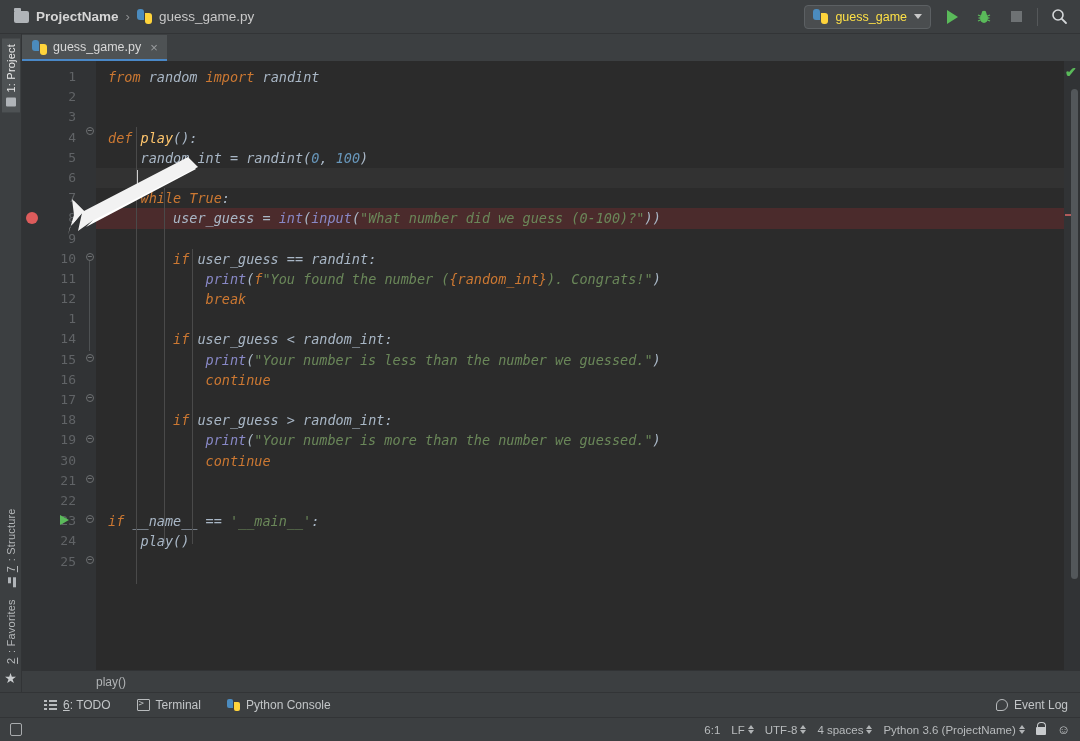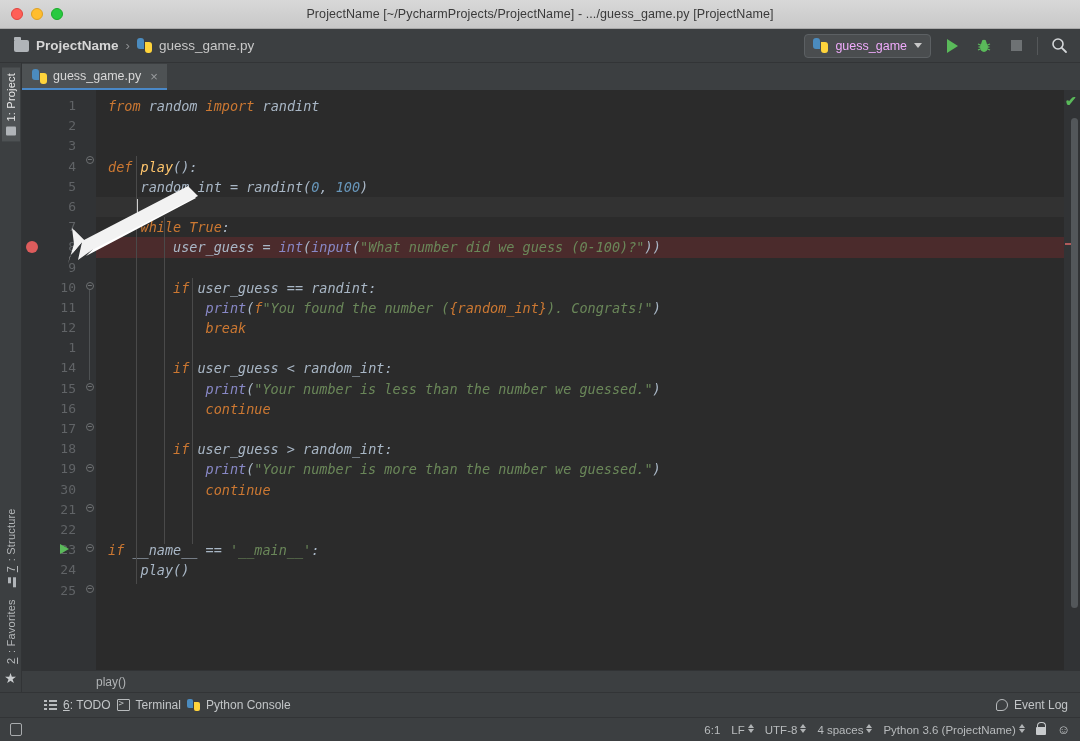--- a/index.html
+++ b/index.html
@@ -62,21 +62,21 @@
   }
   .py-ic::before { background:#4b8bbe; left:0; top:0; border-radius:3px 3px 0 3px; }
   .py-ic::after  { background:#ffd43b; right:0; bottom:0; border-radius:0 3px 3px 3px; }
 
   .toolbar-right { margin-left: auto; display: flex; align-items: center; gap: 10px; }
   .run-config {
     display: flex; align-items: center; gap: 7px;
     background: #4a4d4f; border: 1px solid #5c6063; border-radius: 4px;
     padding: 3px 8px; height: 24px;
   }
-  .run-config .name { font-size: 12.5px; color: #f0abfc; }
+  .run-config .name { font-size: 12.5px; color: #fde047; }
   .caret-dn {
     width: 0; height: 0; border-left: 4.5px solid transparent;
     border-right: 4.5px solid transparent; border-top: 5px solid #c8c8c8;
   }
   .tb-btn { width: 22px; height: 22px; display:flex; align-items:center; justify-content:center; }
   .play-tri {
     width: 0; height: 0; border-left: 11px solid #5aba5a;
     border-top: 7px solid transparent; border-bottom: 7px solid transparent;
   }
   .stop-sq { width: 11px; height: 11px; background: #6e7274; }
@@ -197,21 +197,21 @@
   .bottom-bc {
     height: 22px; min-height: 22px; background: #3c3f41;
     display: flex; align-items: center; padding-left: 74px;
     font-size: 12px; color: #b0b3b5;
     border-top: 1px solid #313335;
   }
 
   
   .tw-bar {
     height: 25px; min-height: 25px; background: #3c3f41;
-    display: flex; align-items: center; gap: 6px;
+    display: flex; align-items: center; gap: 26px;
     padding: 0 12px 0 44px;
     border-top: 1px solid #323436;
   }
   .tw-item { display:flex; align-items:center; gap:6px; font-size:12px; color:#c2c5c7; }
   .tw-ic { width:13px; height:12px; display:inline-block; position:relative; }
   .ic-todo::before{content:'';position:absolute;left:0;top:1px;width:3px;height:2px;background:#b8bbbd;box-shadow:0 4px 0 #b8bbbd,0 8px 0 #b8bbbd;}
   .ic-todo::after{content:'';position:absolute;left:5px;top:1px;width:8px;height:2px;background:#b8bbbd;box-shadow:0 4px 0 #b8bbbd,0 8px 0 #b8bbbd;}
   .ic-term{border:1px solid #b8bbbd;border-radius:1px;}
   .ic-term::before{content:'>';position:absolute;left:1px;top:-2px;font-size:9px;color:#b8bbbd;font-family:"DejaVu Sans Mono",monospace;}
   .ic-pycon::before,.ic-pycon::after{content:'';position:absolute;width:6px;height:9px;}
@@ -223,21 +223,21 @@
   }
 
   
   .statusbar {
     height: 24px; min-height: 24px; background: #3c3f41;
     display: flex; align-items: center; padding: 0 10px 0 10px;
     border-top: 1px solid #323436; font-size: 11.5px; color: #b8bbbd;
   }
   .sb-left-ic { width:12px;height:13px;border:1.5px solid #a8abad;border-radius:2px; }
   .sb-right { margin-left:auto; display:flex; align-items:center; gap:11px; }
-  .sb-item { display:flex; gap:3px; }
+  .sb-item { display:flex; align-items:center; gap:3px; }
   .upd { display:inline-flex; flex-direction:column; gap:1px; line-height:0; }
   .upd i { width:0;height:0;border-left:3px solid transparent;border-right:3px solid transparent; }
   .upd i.u { border-bottom:4px solid #b0b3b5; }
   .upd i.d { border-top:4px solid #b0b3b5; }
   .lock-ic {
     width:10px;height:8px;background:#c8cbcd;border-radius:1px;position:relative;margin-top:3px;
   }
   .lock-ic::before{
     content:'';position:absolute;left:1px;top:-5px;width:7px;height:6px;
     border:1.5px solid #c8cbcd;border-bottom:none;border-radius:4px 4px 0 0;
@@ -245,28 +245,20 @@
   .hat-ic { font-size:13px; color:#c8cbcd; line-height:13px; }
 
   
   .anno-arrow { position: absolute; left: 0; top: 0; pointer-events: none; }
 </style>
 </head>
 <body>
 
 <div class="window">
 
-  <div class="titlebar">
-    <div class="traffic">
-      <span class="light red"></span>
-      <span class="light yellow"></span>
-      <span class="light green"></span>
-    </div>
-    <div class="title-text">ProjectName [~/PycharmProjects/ProjectName] - .../guess_game.py [ProjectName]</div>
-  </div>
 
   <div class="toolbar">
     <div class="breadcrumb">
       <span class="folder-ic"></span>
       <span class="bc-label">ProjectName</span>
       <span class="bc-sep">›</span>
       <span class="py-ic"></span>
       <span class="bc-file">guess_game.py</span>
     </div>
     <div class="toolbar-right">

